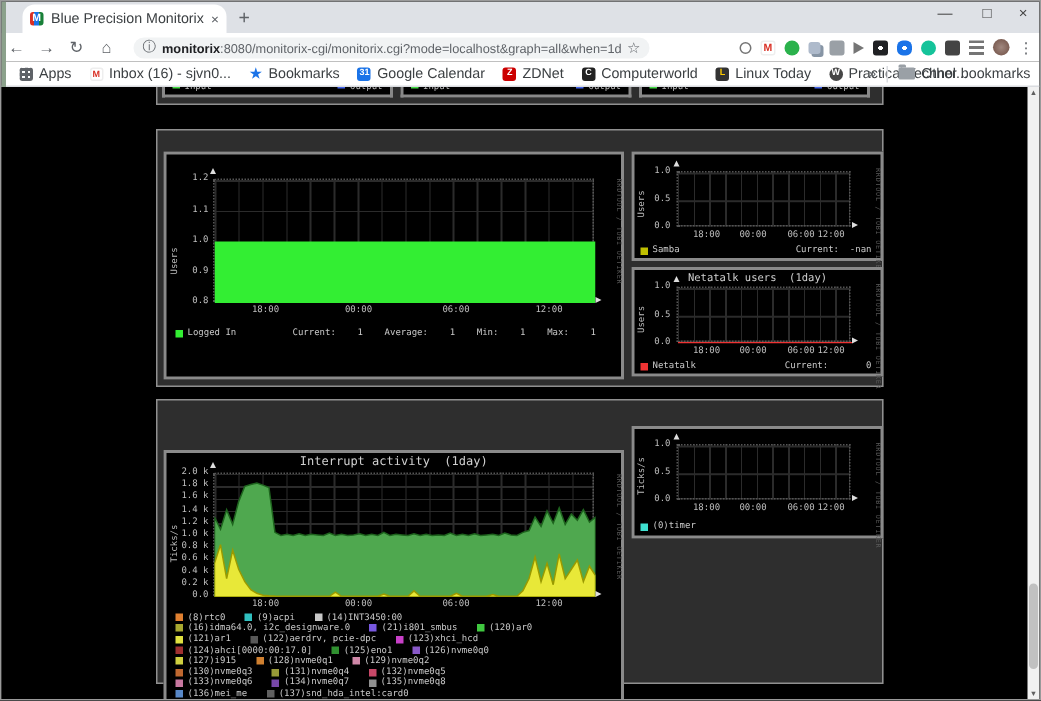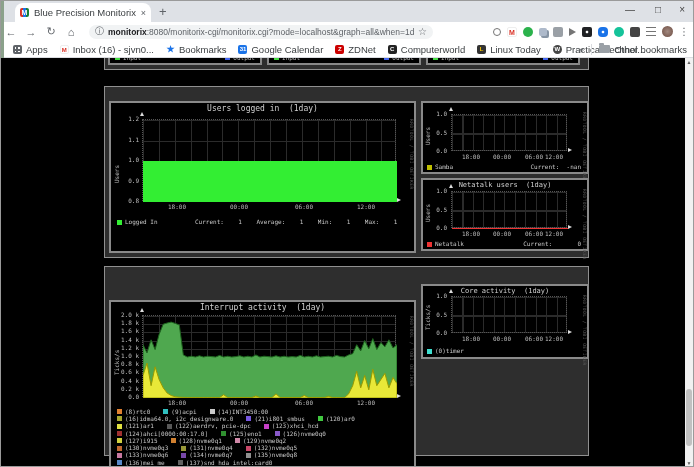--- a/index.html
+++ b/index.html
@@ -169,21 +169,20 @@
         <div class="tp-leg mono">
           <span><span class="lsq" style="background: rgb(68, 221, 68);"></span><span>Input</span></span>
           <span><span class="lsq" style="background: rgb(68, 102, 238);"></span><span>Output</span></span>
         </div>
       </div>
     </div>
 
     <div class="section" style="left:103px;top:28px;width:485px;height:172px;">
 
       <div class="gpanel g-users" style="left:4px;top:14px;width:307px;height:152px;">
-        <div class="gtitle mono">Users logged in  (1day)</div>
         <div class="wm mono" style="top:16px;">RRDTOOL / TOBI OETIKER</div>
         <div class="vlab mono" style="left:2px;top:80px;">Users</div>
         <span class="ytick mono" style="left:6px;top:13px;">1.2</span>
         <span class="ytick mono" style="left:6px;top:33.5px;">1.1</span>
         <span class="ytick mono" style="left:6px;top:54px;">1.0</span>
         <span class="ytick mono" style="left:6px;top:74.5px;">0.9</span>
         <span class="ytick mono" style="left:6px;top:95px;">0.8</span>
         <div class="plot" style="left:31px;top:16px;width:254px;height:82px;">
           <svg width="254" height="82">
               <polygon points="0.0,41.0 254.0,41.0 254,82 0,82" fill="#33EE33"></polygon>
@@ -291,21 +290,20 @@
             <div class="ilrow"><span class="ilitem"><span class="lsq" style="background: rgb(224, 224, 64);"></span><span>(121)ar1</span></span><span class="ilitem"><span class="lsq" style="background: rgb(88, 88, 88);"></span><span>(122)aerdrv, pcie-dpc</span></span><span class="ilitem"><span class="lsq" style="background: rgb(200, 64, 200);"></span><span>(123)xhci_hcd</span></span></div>
             <div class="ilrow"><span class="ilitem"><span class="lsq" style="background: rgb(160, 48, 48);"></span><span>(124)ahci[0000:00:17.0]</span></span><span class="ilitem"><span class="lsq" style="background: rgb(48, 144, 48);"></span><span>(125)eno1</span></span><span class="ilitem"><span class="lsq" style="background: rgb(136, 88, 200);"></span><span>(126)nvme0q0</span></span></div>
             <div class="ilrow"><span class="ilitem"><span class="lsq" style="background: rgb(208, 208, 64);"></span><span>(127)i915</span></span><span class="ilitem"><span class="lsq" style="background: rgb(208, 128, 48);"></span><span>(128)nvme0q1</span></span><span class="ilitem"><span class="lsq" style="background: rgb(208, 136, 168);"></span><span>(129)nvme0q2</span></span></div>
             <div class="ilrow"><span class="ilitem"><span class="lsq" style="background: rgb(192, 104, 48);"></span><span>(130)nvme0q3</span></span><span class="ilitem"><span class="lsq" style="background: rgb(152, 152, 56);"></span><span>(131)nvme0q4</span></span><span class="ilitem"><span class="lsq" style="background: rgb(200, 72, 104);"></span><span>(132)nvme0q5</span></span></div>
             <div class="ilrow"><span class="ilitem"><span class="lsq" style="background: rgb(200, 120, 160);"></span><span>(133)nvme0q6</span></span><span class="ilitem"><span class="lsq" style="background: rgb(120, 72, 168);"></span><span>(134)nvme0q7</span></span><span class="ilitem"><span class="lsq" style="background: rgb(144, 144, 144);"></span><span>(135)nvme0q8</span></span></div>
             <div class="ilrow"><span class="ilitem"><span class="lsq" style="background: rgb(88, 136, 200);"></span><span>(136)mei_me</span></span><span class="ilitem"><span class="lsq" style="background: rgb(96, 96, 96);"></span><span>(137)snd_hda_intel:card0</span></span></div>
           </div>
       </div>
 
       <div class="gpanel g-small" style="left:316px;top:17px;width:168px;height:75px;">
-        <div class="gtitle gtitle-s mono">Core activity  (1day)</div>
         <div class="wm mono" style="top:9px;">RRDTOOL / TOBI OETIKER</div>
         <div class="vlab mono" style="left:1px;top:44px;">Ticks/s</div>
         <span class="ytick ytick-s mono" style="left:6px;top:7px;">1.0</span>
         <span class="ytick ytick-s mono" style="left:6px;top:25.5px;">0.5</span>
         <span class="ytick ytick-s mono" style="left:6px;top:44px;">0.0</span>
         <div class="plot" style="left:28px;top:10px;width:116px;height:37px;">
           <svg width="116" height="37"></svg>
         </div>
         <span class="au" style="left:26px;top:3px;"></span>
         <span class="ar" style="left:145px;top:44px;"></span>

